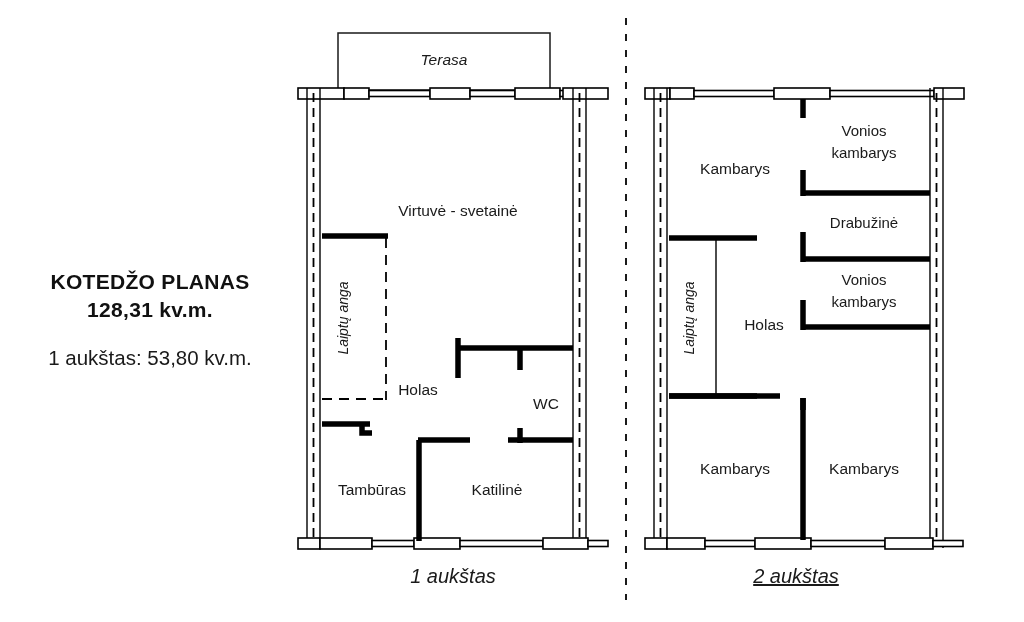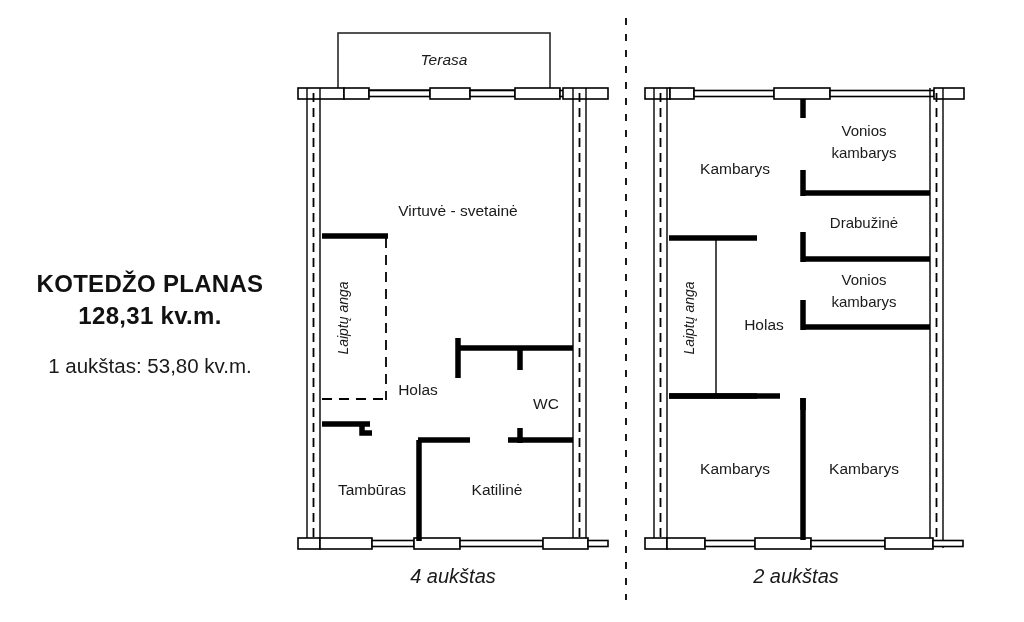--- a/index.html
+++ b/index.html
@@ -23,21 +23,21 @@
   
   .legend {
     position: absolute;
     left: 0;
     top: 268px;
     width: 300px;
     text-align: center;
   }
   .legend-title {
     font-weight: bold;
-    font-size: 24px;
+    font-size: 21px;
     letter-spacing: 0.3px;
     line-height: 1.32;
     color: #111111;
   }
   .legend-areas {
     margin-top: 20px;
     font-size: 20.5px;
     line-height: 1.42;
     color: #1a1a1a;
     white-space: nowrap;
@@ -47,21 +47,21 @@
   .caption {
     position: absolute;
     top: 565px;
     font-style: italic;
     font-size: 20px;
     color: #1a1a1a;
     text-align: center;
     width: 220px;
   }
   .caption.left  { left: 343px; }
-  .caption.right { left: 686px; }
+  .caption.right { left: 686px; text-decoration: underline; }
 
   
   svg.plan {
     position: absolute;
     top: 0;
     left: 0;
     width: 1024px;
     height: 622px;
     overflow: visible;
   }
@@ -260,16 +260,16 @@
       <text class="room-sm" x="864" y="281">Vonios</text>
       <text class="room-sm" x="864" y="303">kambarys</text>
 
       <text class="room" x="764" y="326">Holas</text>
 
       <text class="room" x="735" y="470">Kambarys</text>
       <text class="room" x="864" y="470">Kambarys</text>
     </g>
   </svg>
 
-  <div class="caption left">4 aukštas</div>
+  <div class="caption left">1 aukštas</div>
   <div class="caption right">2 aukštas</div>
 
 </div>
 
 </body></html>

